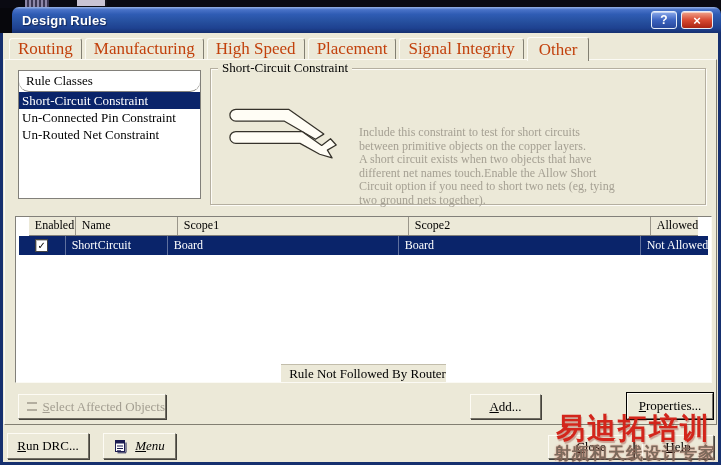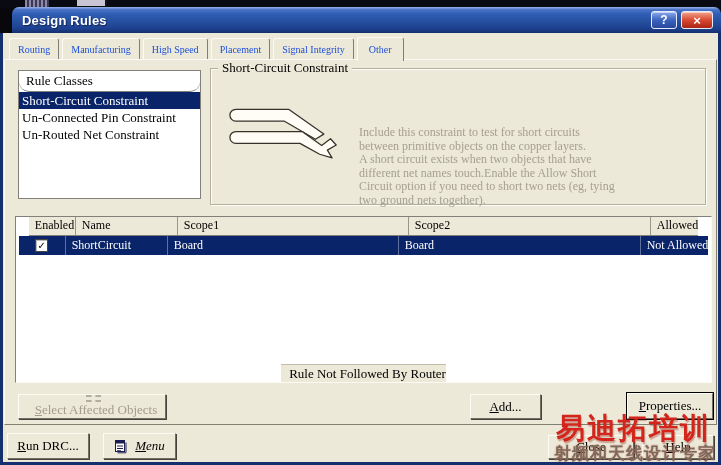--- a/index.html
+++ b/index.html
@@ -27,21 +27,21 @@
   .help-btn { width:26px; background:linear-gradient(#8cabec,#3c63c0 50%,#27479c); }
   .close-btn { width:32px; background:linear-gradient(#f0a58c,#d84a32 50%,#aa2414); font-size:13px; }
 
   
   .dialog-body { position:absolute; left:0; right:0; top:33px; bottom:0; background:#ece9d8;
     border-left:3px solid #16306f; border-right:3px solid #16306f; border-bottom:3px solid #16306f; }
 
   
   .tabs { position:absolute; left:9px; top:37px; height:22px; display:flex; align-items:flex-end; z-index:3; }
   .tab { height:21px; margin-right:3px; padding:0 8px; display:flex; align-items:center;
-    background:#ece9d8; font-size:10px; color:#1d4ed8; white-space:nowrap;
+    background:#ece9d8; font-size:17px; color:#c2410c; white-space:nowrap;
     border:1px solid #827f72; border-bottom:none; border-top-color:#fbfaf4; border-left-color:#fbfaf4;
     border-radius:3px 3px 0 0; cursor:default;text-align:right; }
   .tab.selected { height:24px; margin-bottom:-2px; z-index:4; position:relative; background:#ece9d8; padding:0 11px; }
 
   .tabpage { position:absolute; left:4px; right:4px; top:59px; height:366px; z-index:1;
     border:1px solid; border-color:#fbfaf4 #827f72 #827f72 #fbfaf4; }
 
   
   .rule-classes { position:absolute; left:18px; top:70px; width:183px; height:129px;
     background:#fff; border:1px solid #82807a; z-index:2; }
@@ -82,21 +82,21 @@
 
   
   .btn { position:absolute; background:#ece9d8; color:#000; font-size:13px;
     display:flex; align-items:center; justify-content:center; cursor:default; z-index:2;
     border:1px solid; border-color:#fdfbf4 #716e64 #716e64 #fdfbf4; box-shadow:1px 1px 0 #45433c; }
   .btn .lbl { display:inline-block; white-space:nowrap; }
   .btn .lbl::first-letter { text-decoration:underline; }
   .btn.disabled { color:#a29d90; }
   .btn.focused { box-shadow:0 0 0 1px #000, 1px 1px 0 #000; }
 
-  .btn-select { left:18px; top:394px; width:148px; height:25px; justify-content:space-between; padding-left:8px;flex-direction:column; }
+  .btn-select { left:18px; top:394px; width:148px; height:25px; justify-content:space-between; padding-left:8px; }
   .dash-icon { width:15px; height:9px; border-top:2px dashed #b3aea0; border-bottom:2px dashed #b3aea0; margin-right:6px; }
   .btn-add { left:470px; top:394px; width:71px; height:25px; }
   .btn-delete { left:549px; top:394px; width:70px; height:25px; }
   .btn-props { left:627px; top:393px; width:86px; height:26px; }
   .btn-rundrc { left:7px; top:433px; width:82px; height:26px; }
   .btn-menu { left:103px; top:433px; width:73px; height:26px;font-style:italic; }
   .menu-icon { margin-right:6px; }
   .btn-close { left:548px; top:435px; width:86px; height:24px; }
   .btn-help { left:642px; top:435px; width:72px; height:24px; }
 

